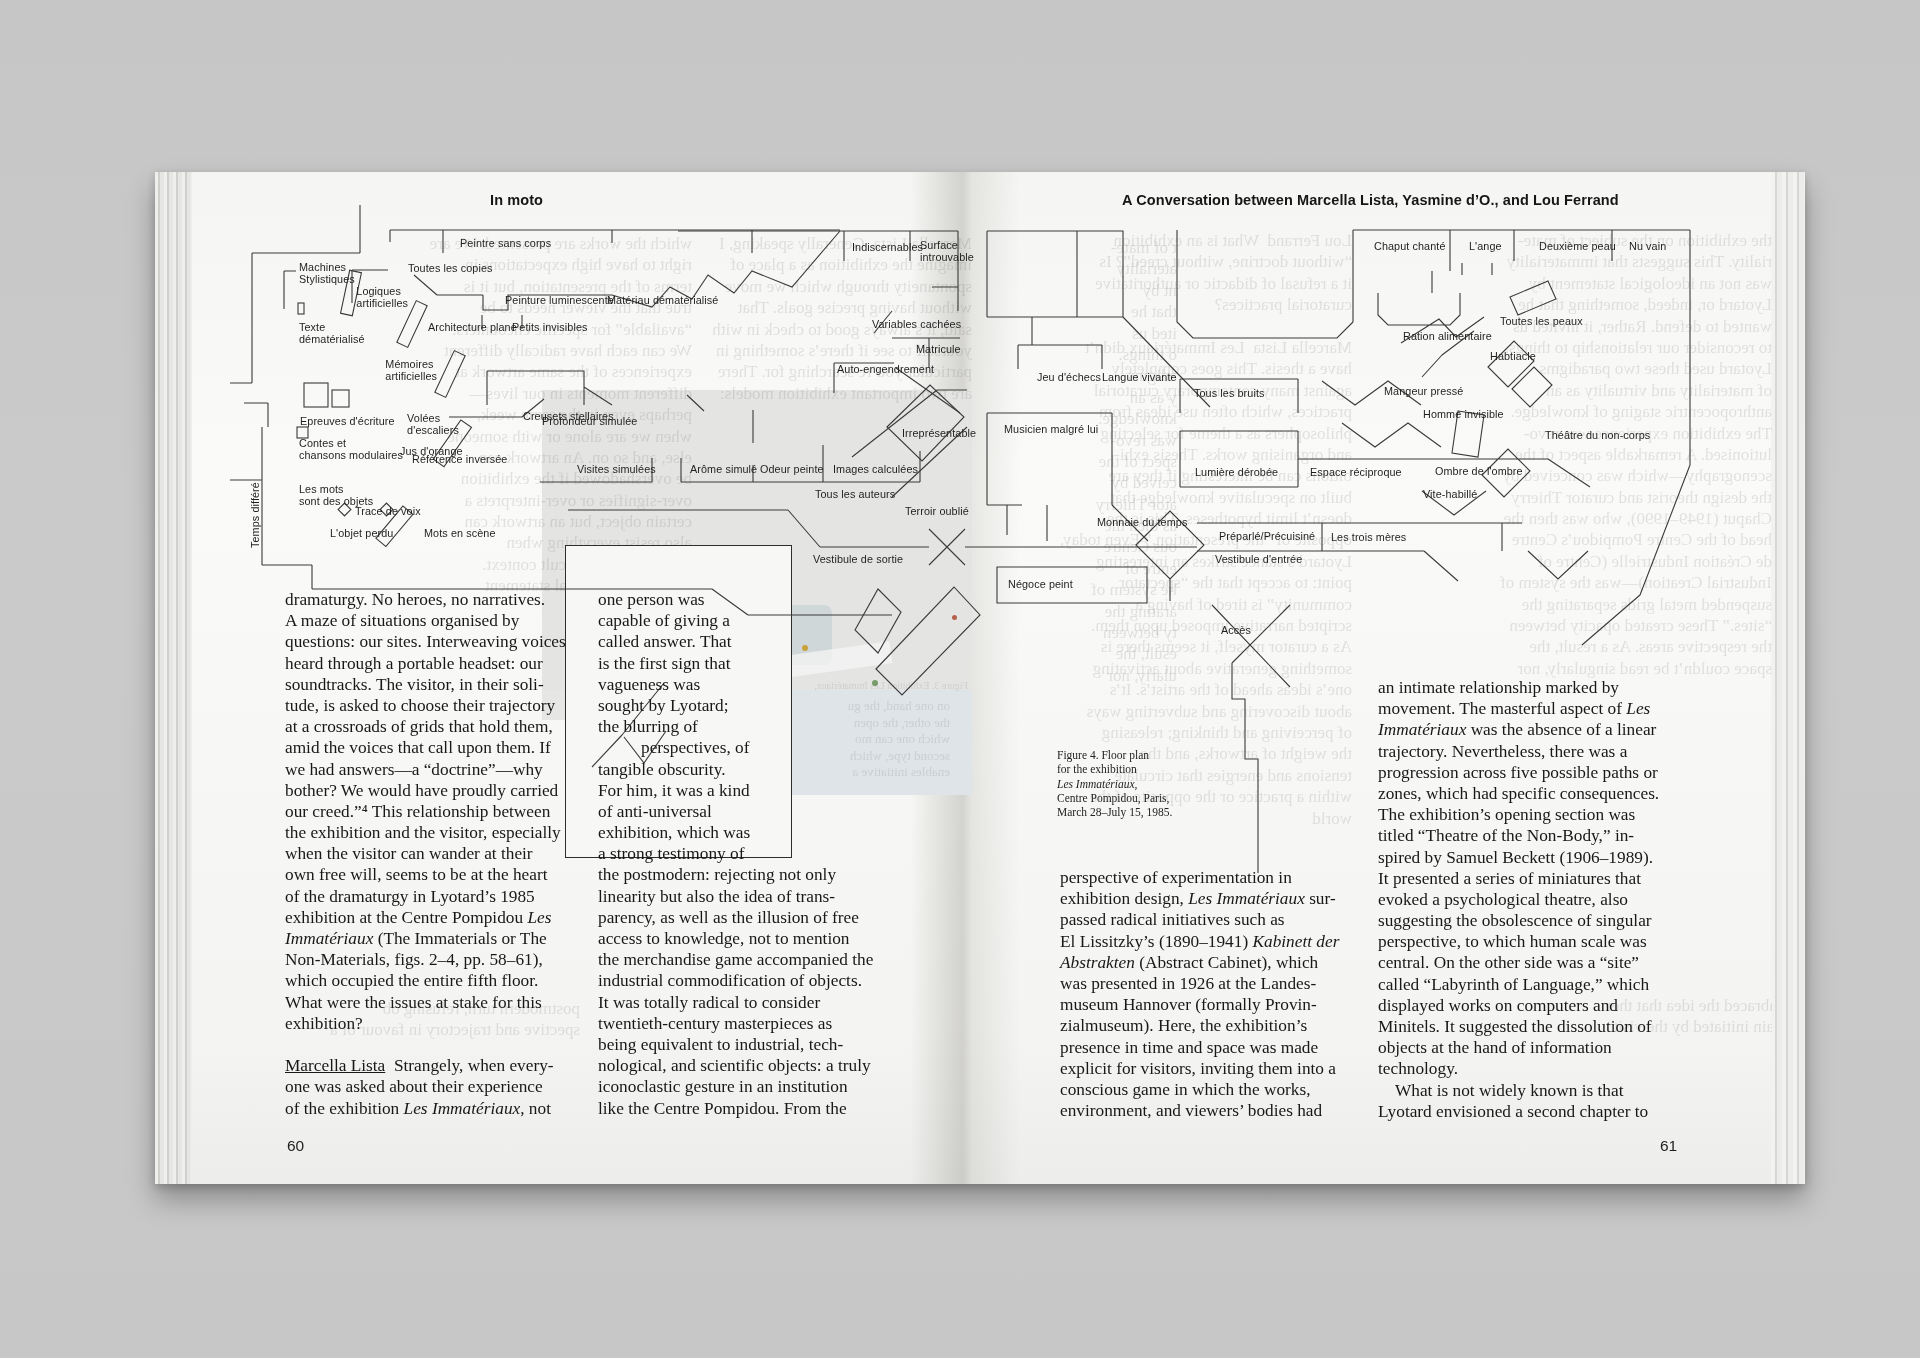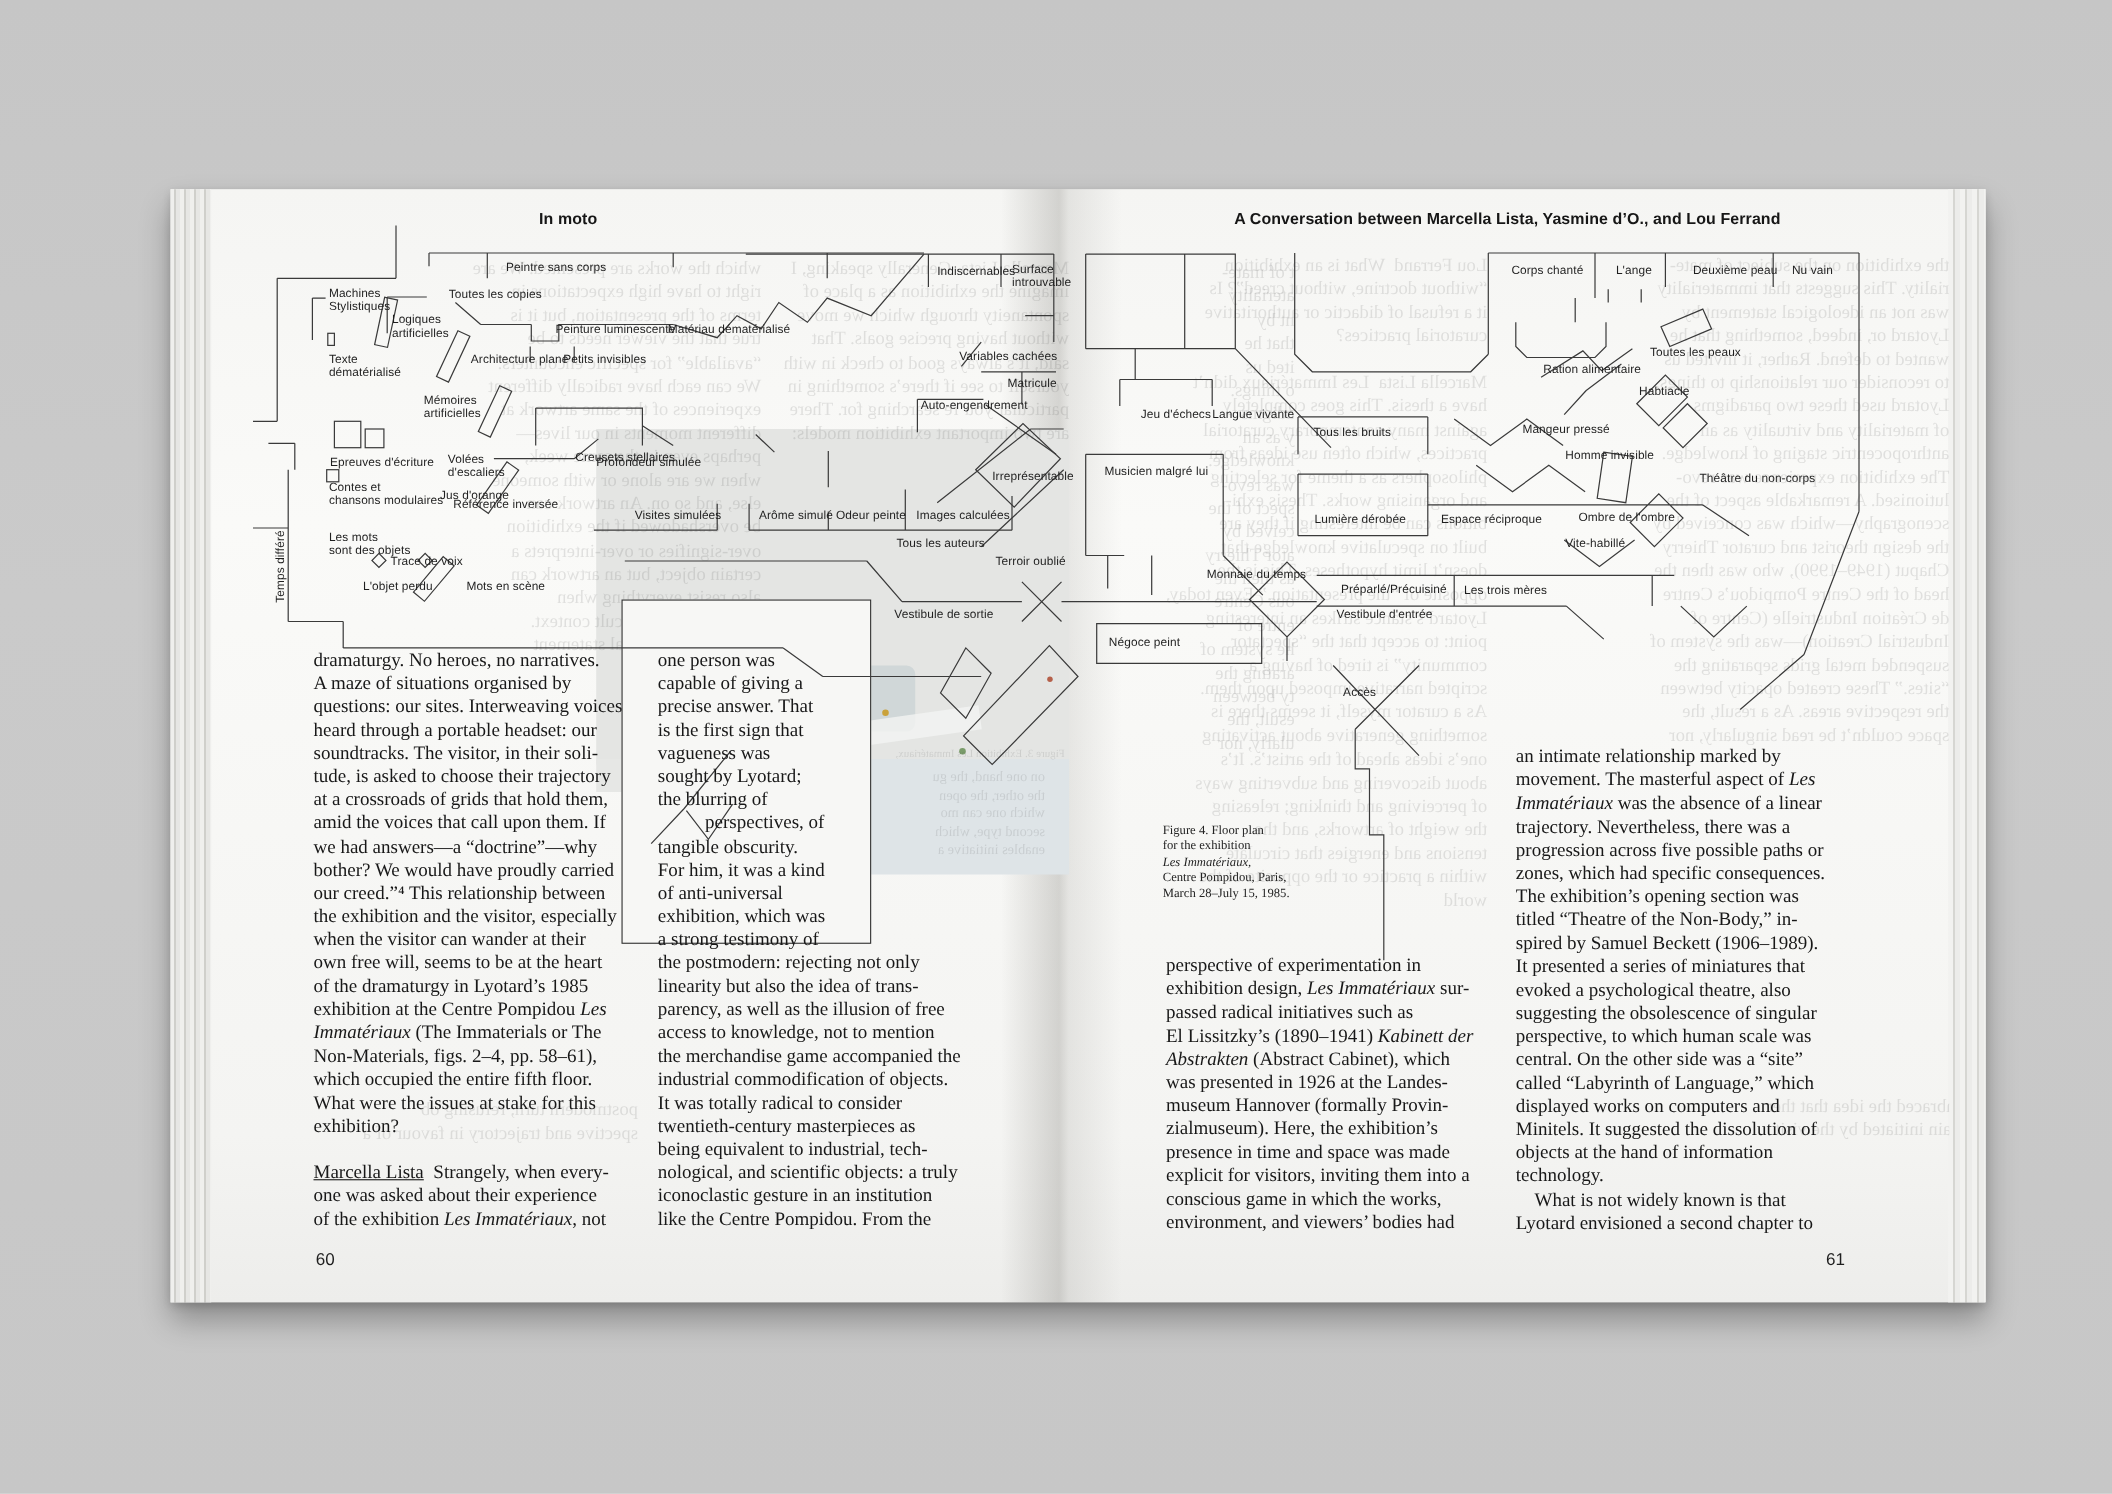--- a/index.html
+++ b/index.html
@@ -283,21 +283,21 @@
       <div class="plan-label" style="left: 728px; top: 64px;">Surface
 introuvable</div>
       <div class="plan-label" style="left: 680px; top: 143px;">Variables cachées</div>
       <div class="plan-label" style="left: 708px; top: 168px; margin-left: 16px;">Matricule</div>
       <div class="plan-label" style="left: 645px; top: 188px;">Auto-engendrement</div>
       <div class="plan-label" style="left: 710px; top: 252px;">Irreprésentable</div>
       <div class="plan-label" style="left: 845px; top: 196px;">Jeu d'échecs</div>
       <div class="plan-label" style="left: 910px; top: 196px;">Langue vivante</div>
       <div class="plan-label" style="left: 1002px; top: 212px;">Tous les bruits</div>
       <div class="plan-label" style="left: 812px; top: 248px;">Musicien malgré lui</div>
-      <div class="plan-label" style="left: 1182px; top: 65px;">Corps chanté</div>
+      <div class="plan-label" style="left: 1182px; top: 65px;">Chaput chanté</div>
       <div class="plan-label" style="left: 1277px; top: 65px;">L'ange</div>
       <div class="plan-label" style="left: 1347px; top: 65px;">Deuxième peau</div>
       <div class="plan-label" style="left: 1437px; top: 65px; text-align: right;">Nu vain</div>
       <div class="plan-label" style="left: 1308px; top: 140px;">Toutes les peaux</div>
       <div class="plan-label" style="left: 1211px; top: 155px;">Ration alimentaire</div>
       <div class="plan-label" style="left: 1298px; top: 175px;">Habtiacle</div>
       <div class="plan-label" style="left: 1192px; top: 210px;">Mangeur pressé</div>
       <div class="plan-label" style="left: 1231px; top: 233px;">Homme invisible</div>
       <div class="plan-label" style="left: 1353px; top: 254px;">Théâtre du non-corps</div>
       <div class="plan-label" style="left: 1243px; top: 290px;">Ombre de l'ombre</div>
@@ -339,21 +339,21 @@
         <div class="body-line" style="height: 21.2px;"><span>What were the issues at stake for this</span></div>
         <div class="body-line" style="height: 21.2px;"><span>exhibition?</span></div>
         <div class="body-line" style="height: 21.2px;"></div>
         <div class="body-line" style="height: 21.2px;"><span style="text-decoration: underline;">Marcella Lista</span><span>  Strangely, when every-</span></div>
         <div class="body-line" style="height: 21.2px;"><span>one was asked about their experience</span></div>
         <div class="body-line" style="height: 21.2px;"><span>of the exhibition </span><span style="font-style: italic;">Les Immatériaux</span><span>, not</span></div>
       </div>
       <div class="bodycol" style="left: 406px; top: 415px;">
         <div class="body-line" style="height: 21.2px;"><span>one person was</span></div>
         <div class="body-line" style="height: 21.2px;"><span>capable of giving a</span></div>
-        <div class="body-line" style="height: 21.2px;"><span>precise answer. That</span></div>
+        <div class="body-line" style="height: 21.2px;"><span>called answer. That</span></div>
         <div class="body-line" style="height: 21.2px;"><span>is the first sign that</span></div>
         <div class="body-line" style="height: 21.2px;"><span>vagueness was</span></div>
         <div class="body-line" style="height: 21.2px;"><span>sought by Lyotard;</span></div>
         <div class="body-line" style="height: 21.2px;"><span>the blurring of</span></div>
         <div class="body-line" style="height: 21.2px; margin-left: 43px;"><span>perspectives, of</span></div>
         <div class="body-line" style="height: 21.2px;"><span>tangible obscurity.</span></div>
         <div class="body-line" style="height: 21.2px;"><span>For him, it was a kind</span></div>
         <div class="body-line" style="height: 21.2px;"><span>of anti-universal</span></div>
         <div class="body-line" style="height: 21.2px;"><span>exhibition, which was</span></div>
         <div class="body-line" style="height: 21.2px;"><span>a strong testimony of</span></div>

